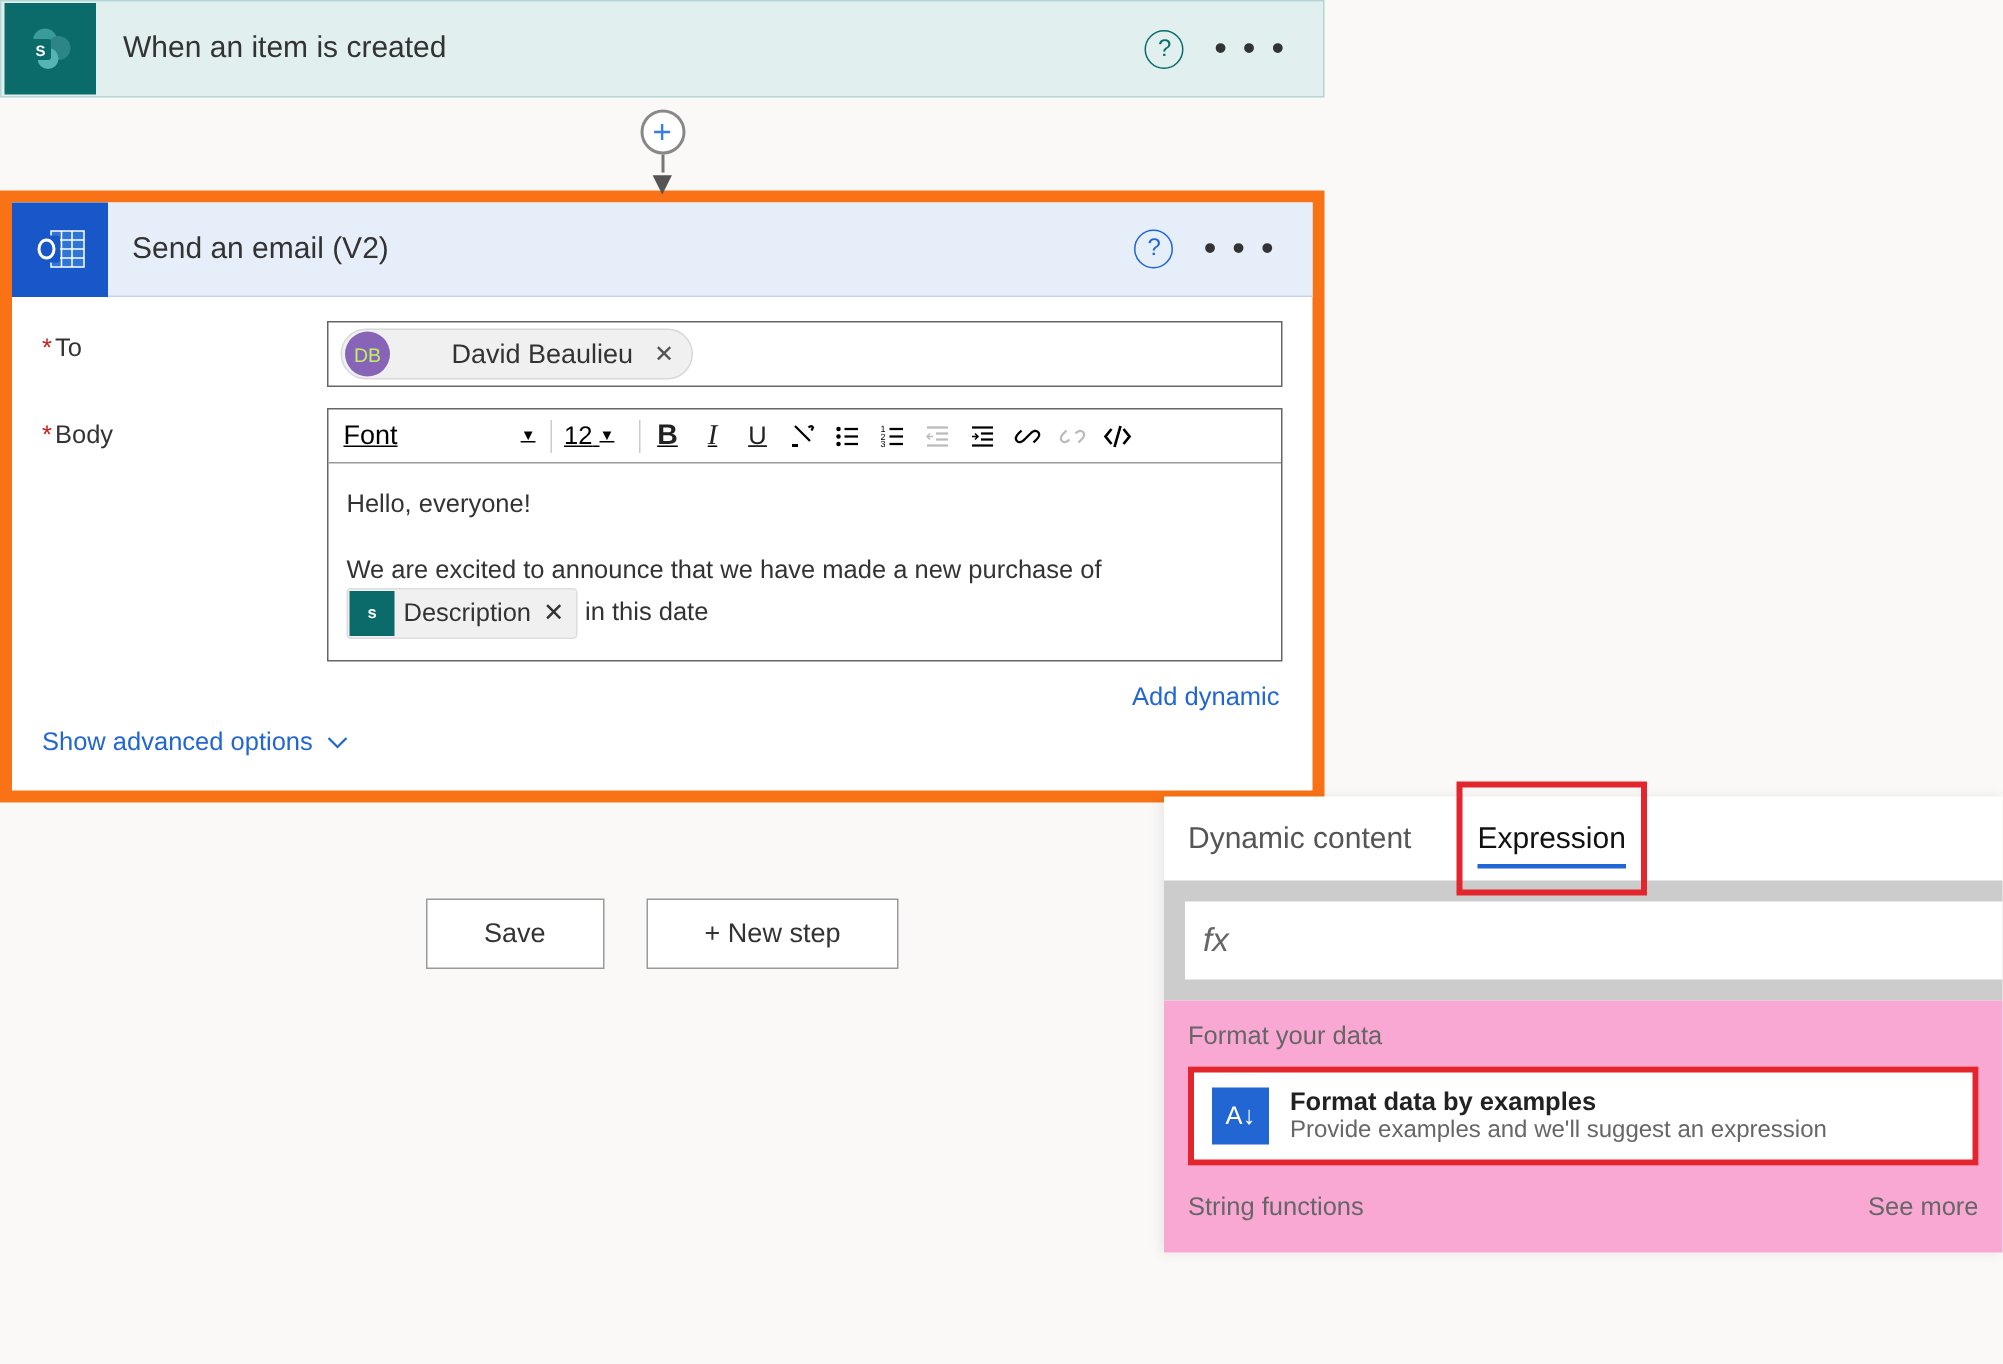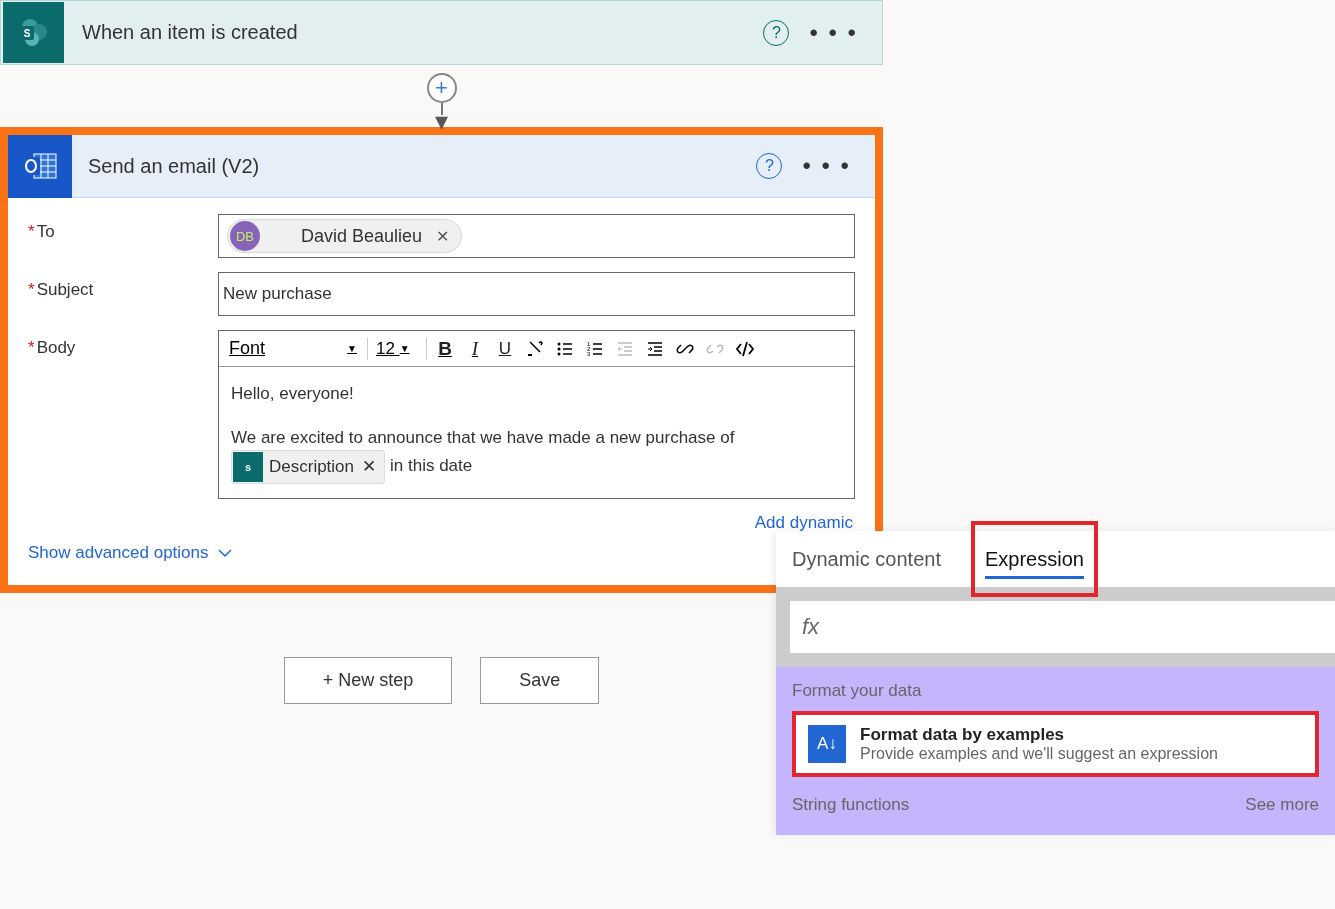--- a/index.html
+++ b/index.html
@@ -71,21 +71,21 @@
   .expr-panel { position: absolute; left: 776px; top: 515px; width: 559px; background: #fff; box-shadow: -2px 0 8px rgba(0,0,0,0.08); margin-top: 16px; }
   .expr-tabs { display: flex; height: 56px; align-items: center; padding: 0 16px; gap: 30px; }
   .tab { font-size: 20px; color: #555; cursor: pointer; height: 56px; display: flex; align-items: center; }
   .tab.active { color: #111; position: relative; }
   .tab.active::after { content: ''; position: absolute; bottom: 8px; left: 0; right: 0; height: 3px; background: #2266d3; }
   .red-box { border: 4px solid #e3262d; padding: 6px 10px; }
   
   .expr-input-area { background: #ccc; padding: 14px 0 14px 14px; }
   .fx-input { background: #fff; height: 52px; display: flex; align-items: center; padding: 0 12px; font-family: serif; font-style: italic; font-size: 22px; color: #666; }
   .ok-btn { background: #2266d3; color: #fff; font-size: 17px; font-weight: 600; padding: 13px 32px; display: inline-block; margin: 14px 0 0 14px; cursor: pointer; }
-  .panel-body { background: #c4b5fd; padding: 14px 16px 20px 16px; }
+  .panel-body { background: #f9a8d4; padding: 14px 16px 20px 16px; }
   .section-title { font-size: 17px; color: #666; margin-bottom: 10px; }
   
   .format-card { background: #fff; border: 4px solid #e3262d; display: flex; align-items: center; padding: 10px 12px; gap: 14px; }
   .format-icon { width: 38px; height: 38px; background: #2266d3; color: #fff; display: flex; align-items: center; justify-content: center; font-size: 17px; flex-shrink: 0; }
   .format-title { font-size: 17px; font-weight: 600; color: #222; }
   .format-sub { font-size: 16px; color: #666; }
   
   .section-row { display: flex; justify-content: space-between; align-items: center; margin-top: 18px; }
   .see-more { font-size: 17px; color: #666; cursor: pointer; }
   
@@ -142,24 +142,20 @@
         <div class="field-label"><span class="req-star">*</span><span>To</span></div>
         <div class="field-input">
           <div class="recipient-chip">
             <div class="avatar">DB</div>
             <div class="chip-name">David Beaulieu</div>
             <div class="chip-remove">✕</div>
           </div>
         </div>
       </div>
 
-      <div class="field-row">
-        <div class="field-label"><span class="req-star">*</span><span>Subject</span></div>
-        <div class="field-input subject-value">New purchase</div>
-      </div>
 
       <div class="field-row">
         <div class="field-label"><span class="req-star">*</span><span>Body</span></div>
         <div class="rte-container">
           <div class="rte-toolbar">
             <div class="font-select">
               <span>Font</span>
                 <span class="caret">▼</span>
             </div>
             <div class="tb-sep"></div>
@@ -253,22 +249,22 @@
         <span>
           <svg width="16" height="10" viewBox="0 0 16 10">
               <path d="M2 2 L8 8 L14 2" stroke="#2266d3" stroke-width="1.5" fill="none"></path>
             </svg>
         </span>
       </div>
     </div>
   </div>
 
   <div class="bottom-buttons">
+    <div class="btn-outline">Save</div>
     <div class="btn-outline">+ New step</div>
-    <div class="btn-outline">Save</div>
   </div>
 </div>
 
 <div class="expr-panel">
   <div class="expr-tabs">
     <div class="tab">Dynamic content</div>
     <div class="red-box">
       <div class="tab active">Expression</div>
     </div>
   </div>

